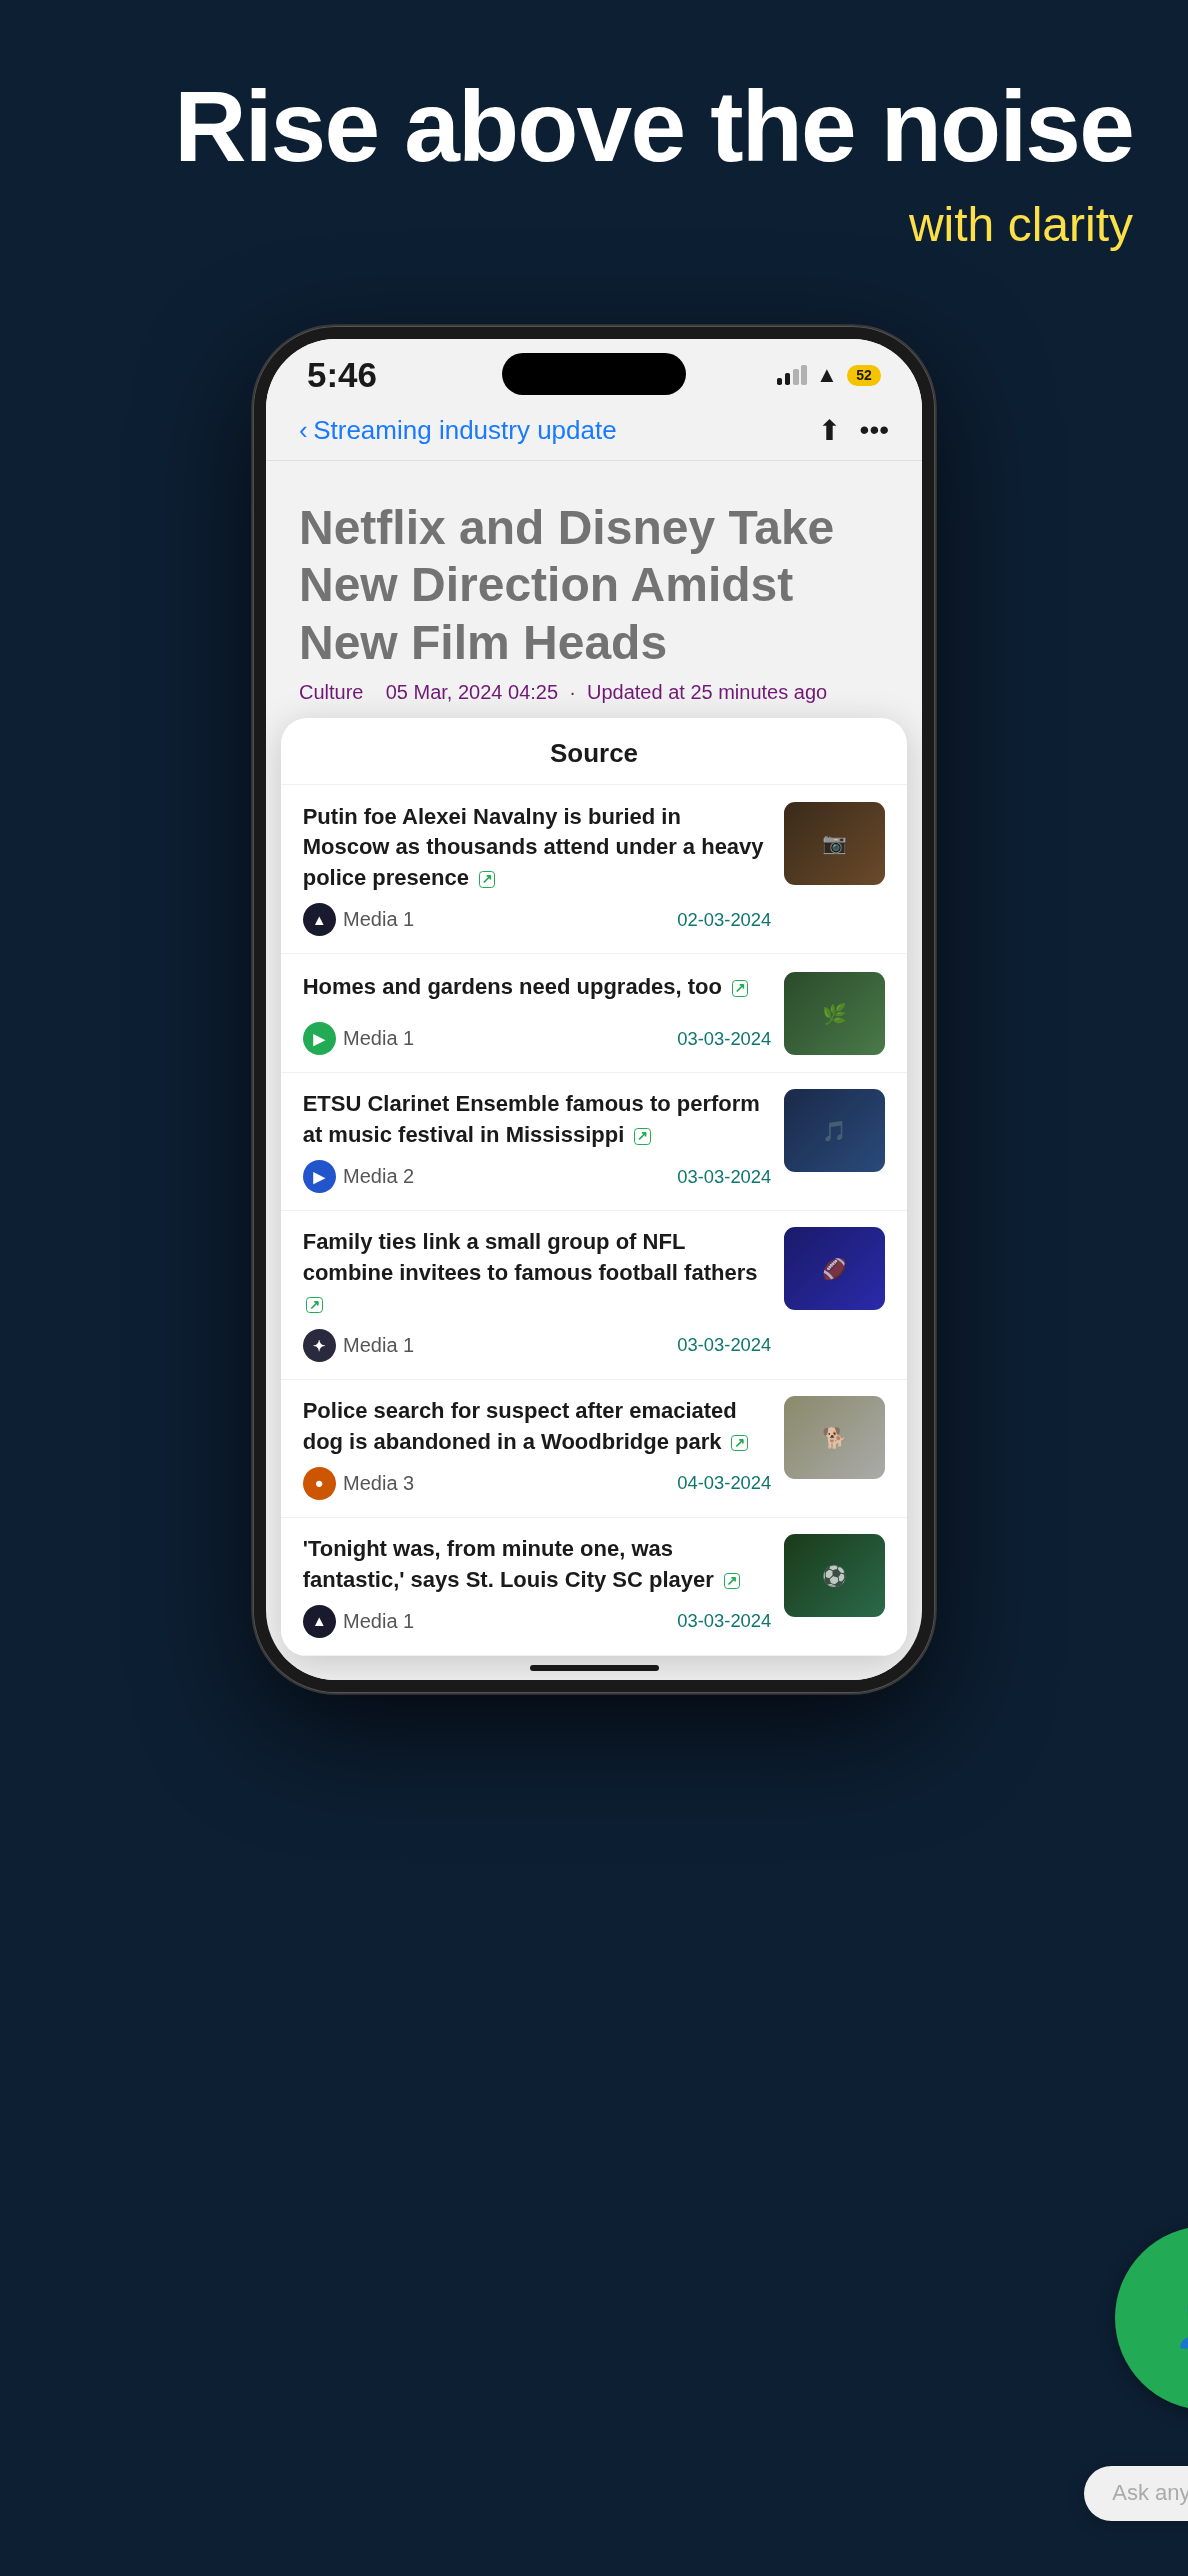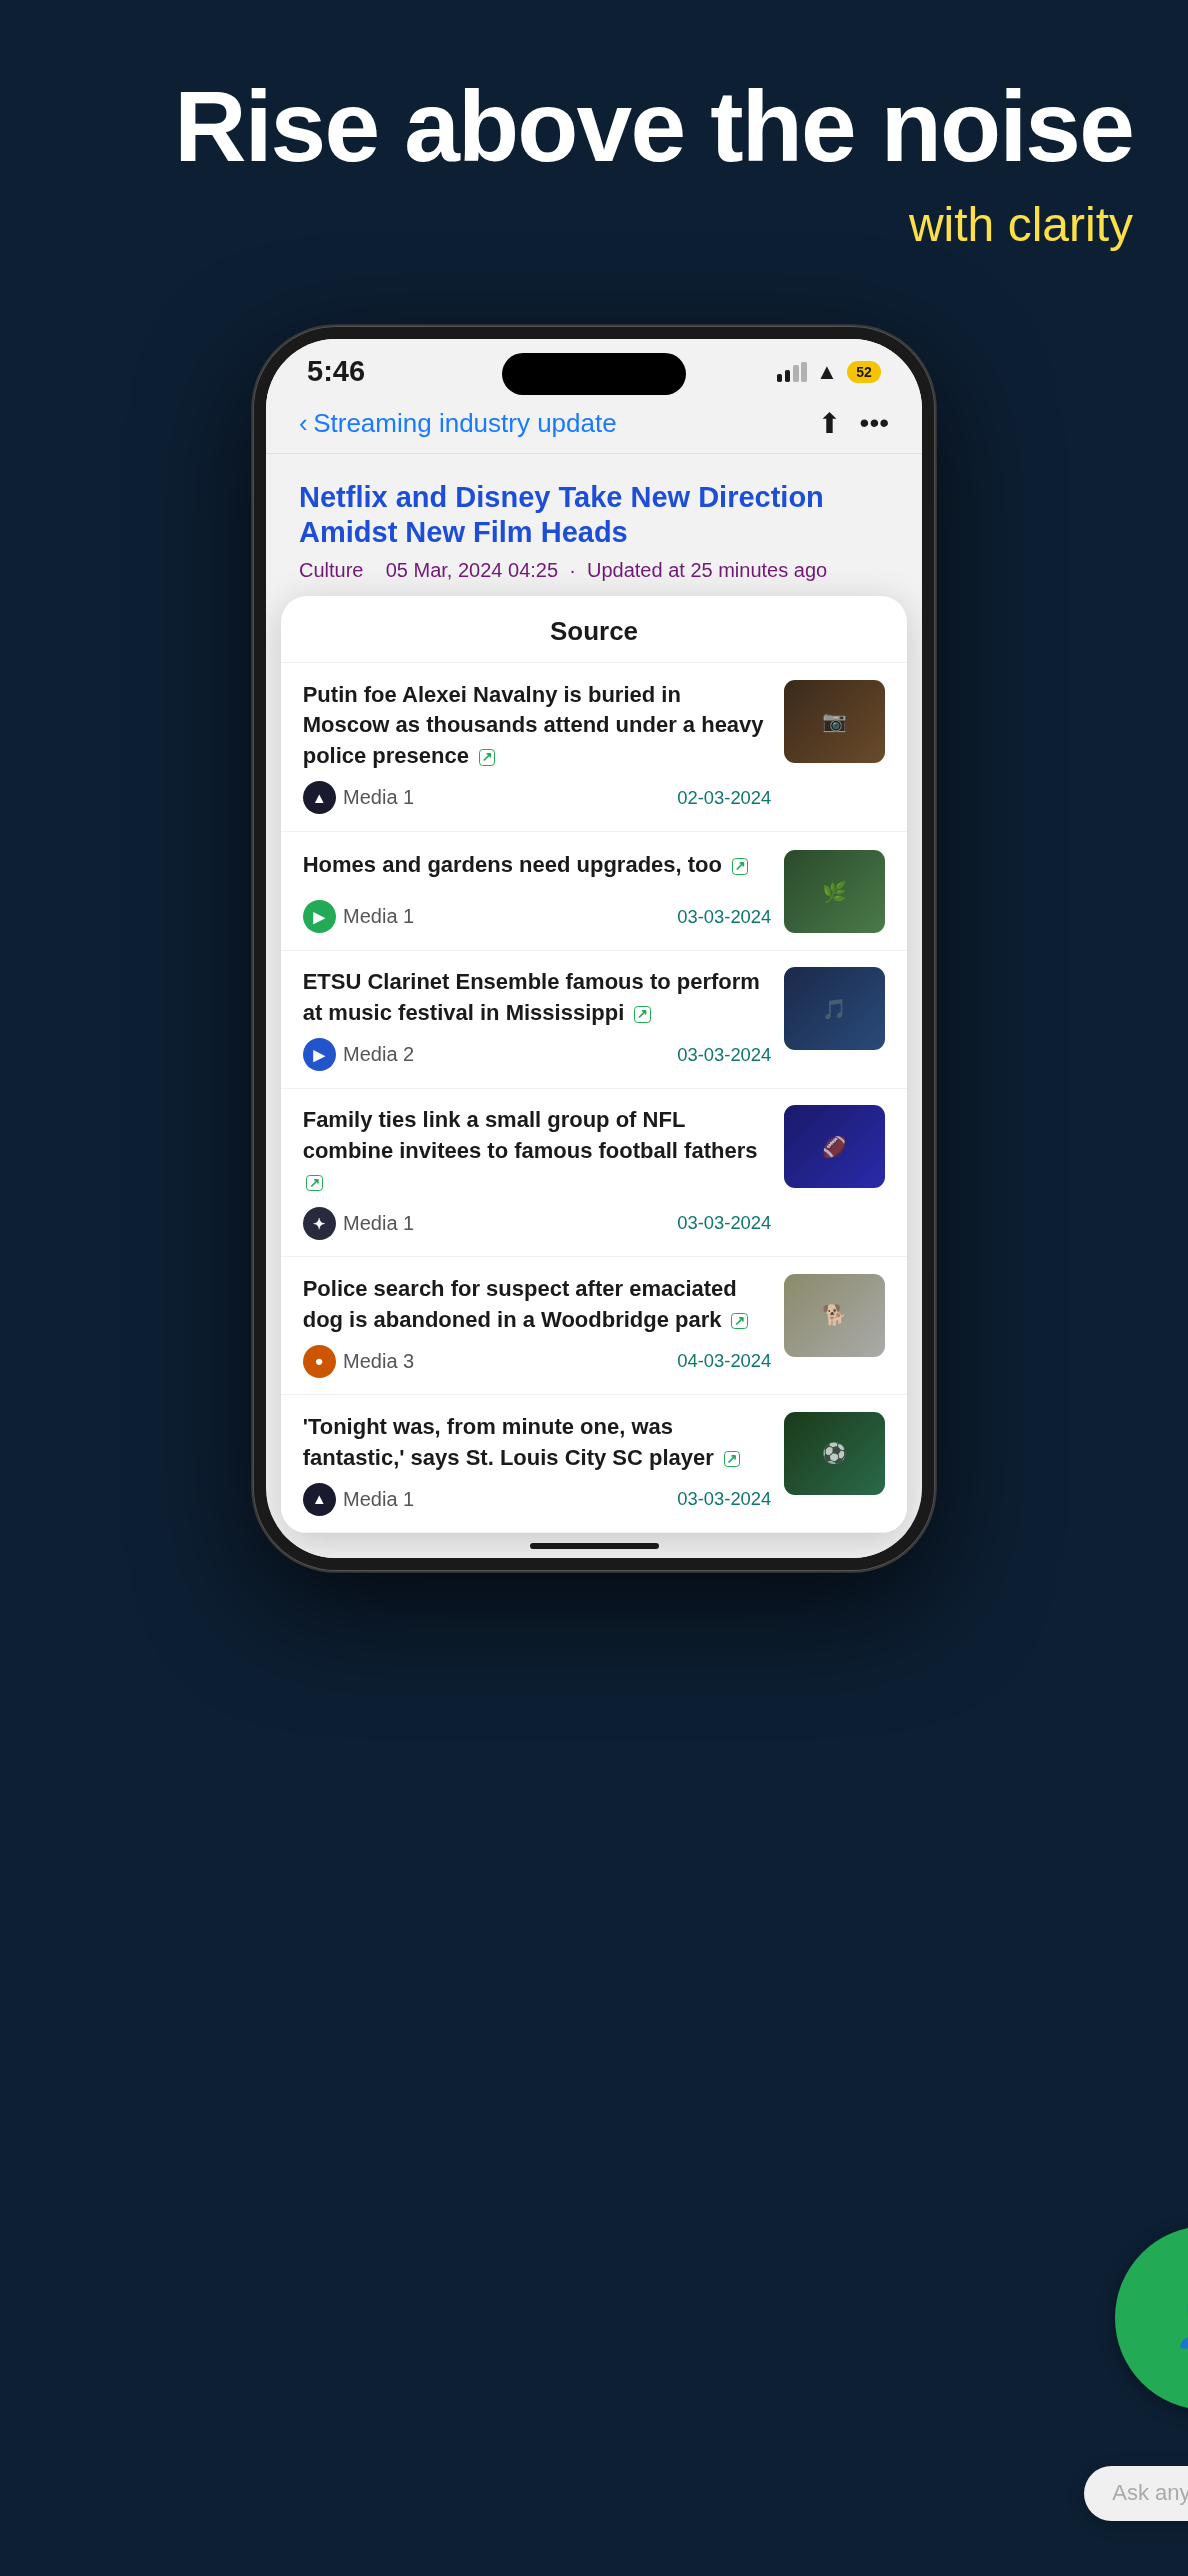--- a/index.html
+++ b/index.html
@@ -72,21 +72,21 @@
     .status-bar {
       background: #f2f2f2;
       display: flex;
       align-items: center;
       justify-content: space-between;
       padding: 16.6px 41px 9.2px;
       position: relative;
     }
 
     .status-time {
-      font-size: 29px;
+      font-size: 35px;
       font-weight: 600;
       color: #1a1a1a;
     }
 
     
     .dynamic-island {
       position: absolute;
       top: 14.7px;
       left: 50%;
       transform: translateX(-50%);
@@ -162,24 +162,25 @@
       color: #1a1a1a;
     }
 
     
     .article-area {
       background: #f2f2f2;
       padding: 26px 33px 0;
     }
 
     .article-title {
-      font-size: 29px;
+      font-size: 48px;
       font-weight: 700;
-      color: #1d4ed8;
+      color: #737373;
       line-height: 1.2;
+      margin-top: 12px;
     }
 
     .article-meta {
       font-size: 20px;
       color: #701a75;
       margin-top: 9.2px;
       padding-bottom: 14.7px;
     }
 
     

